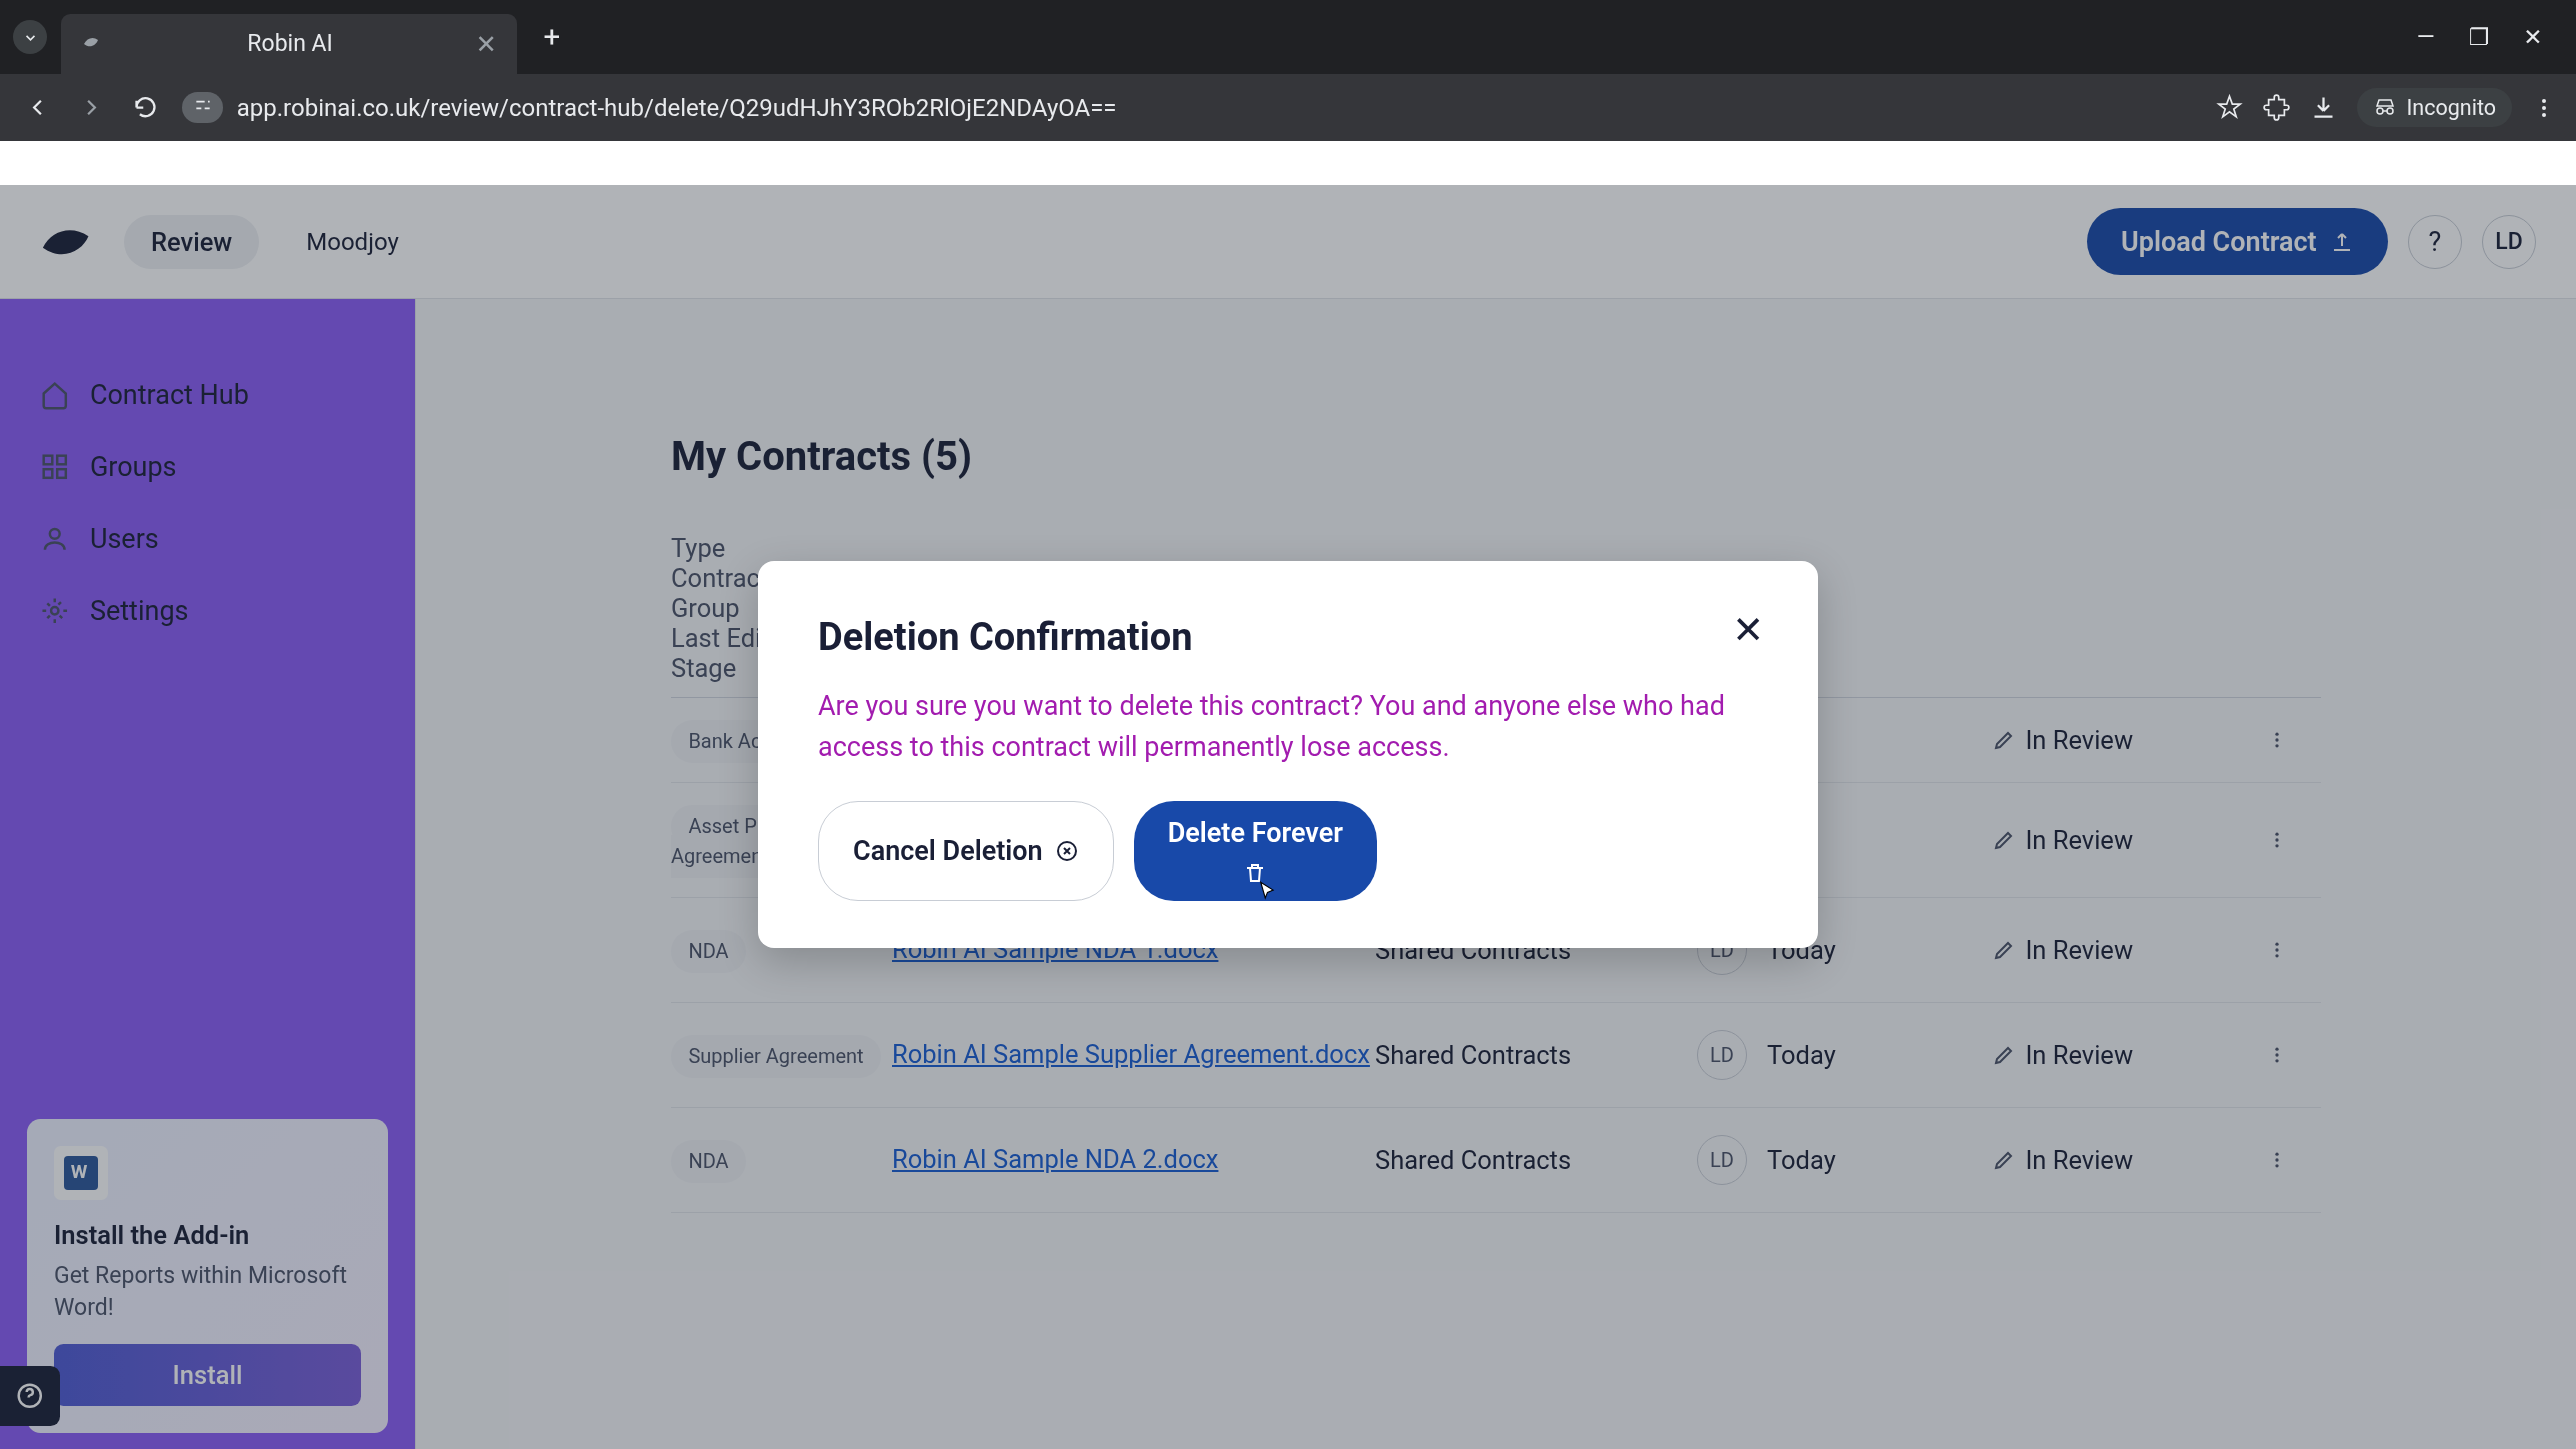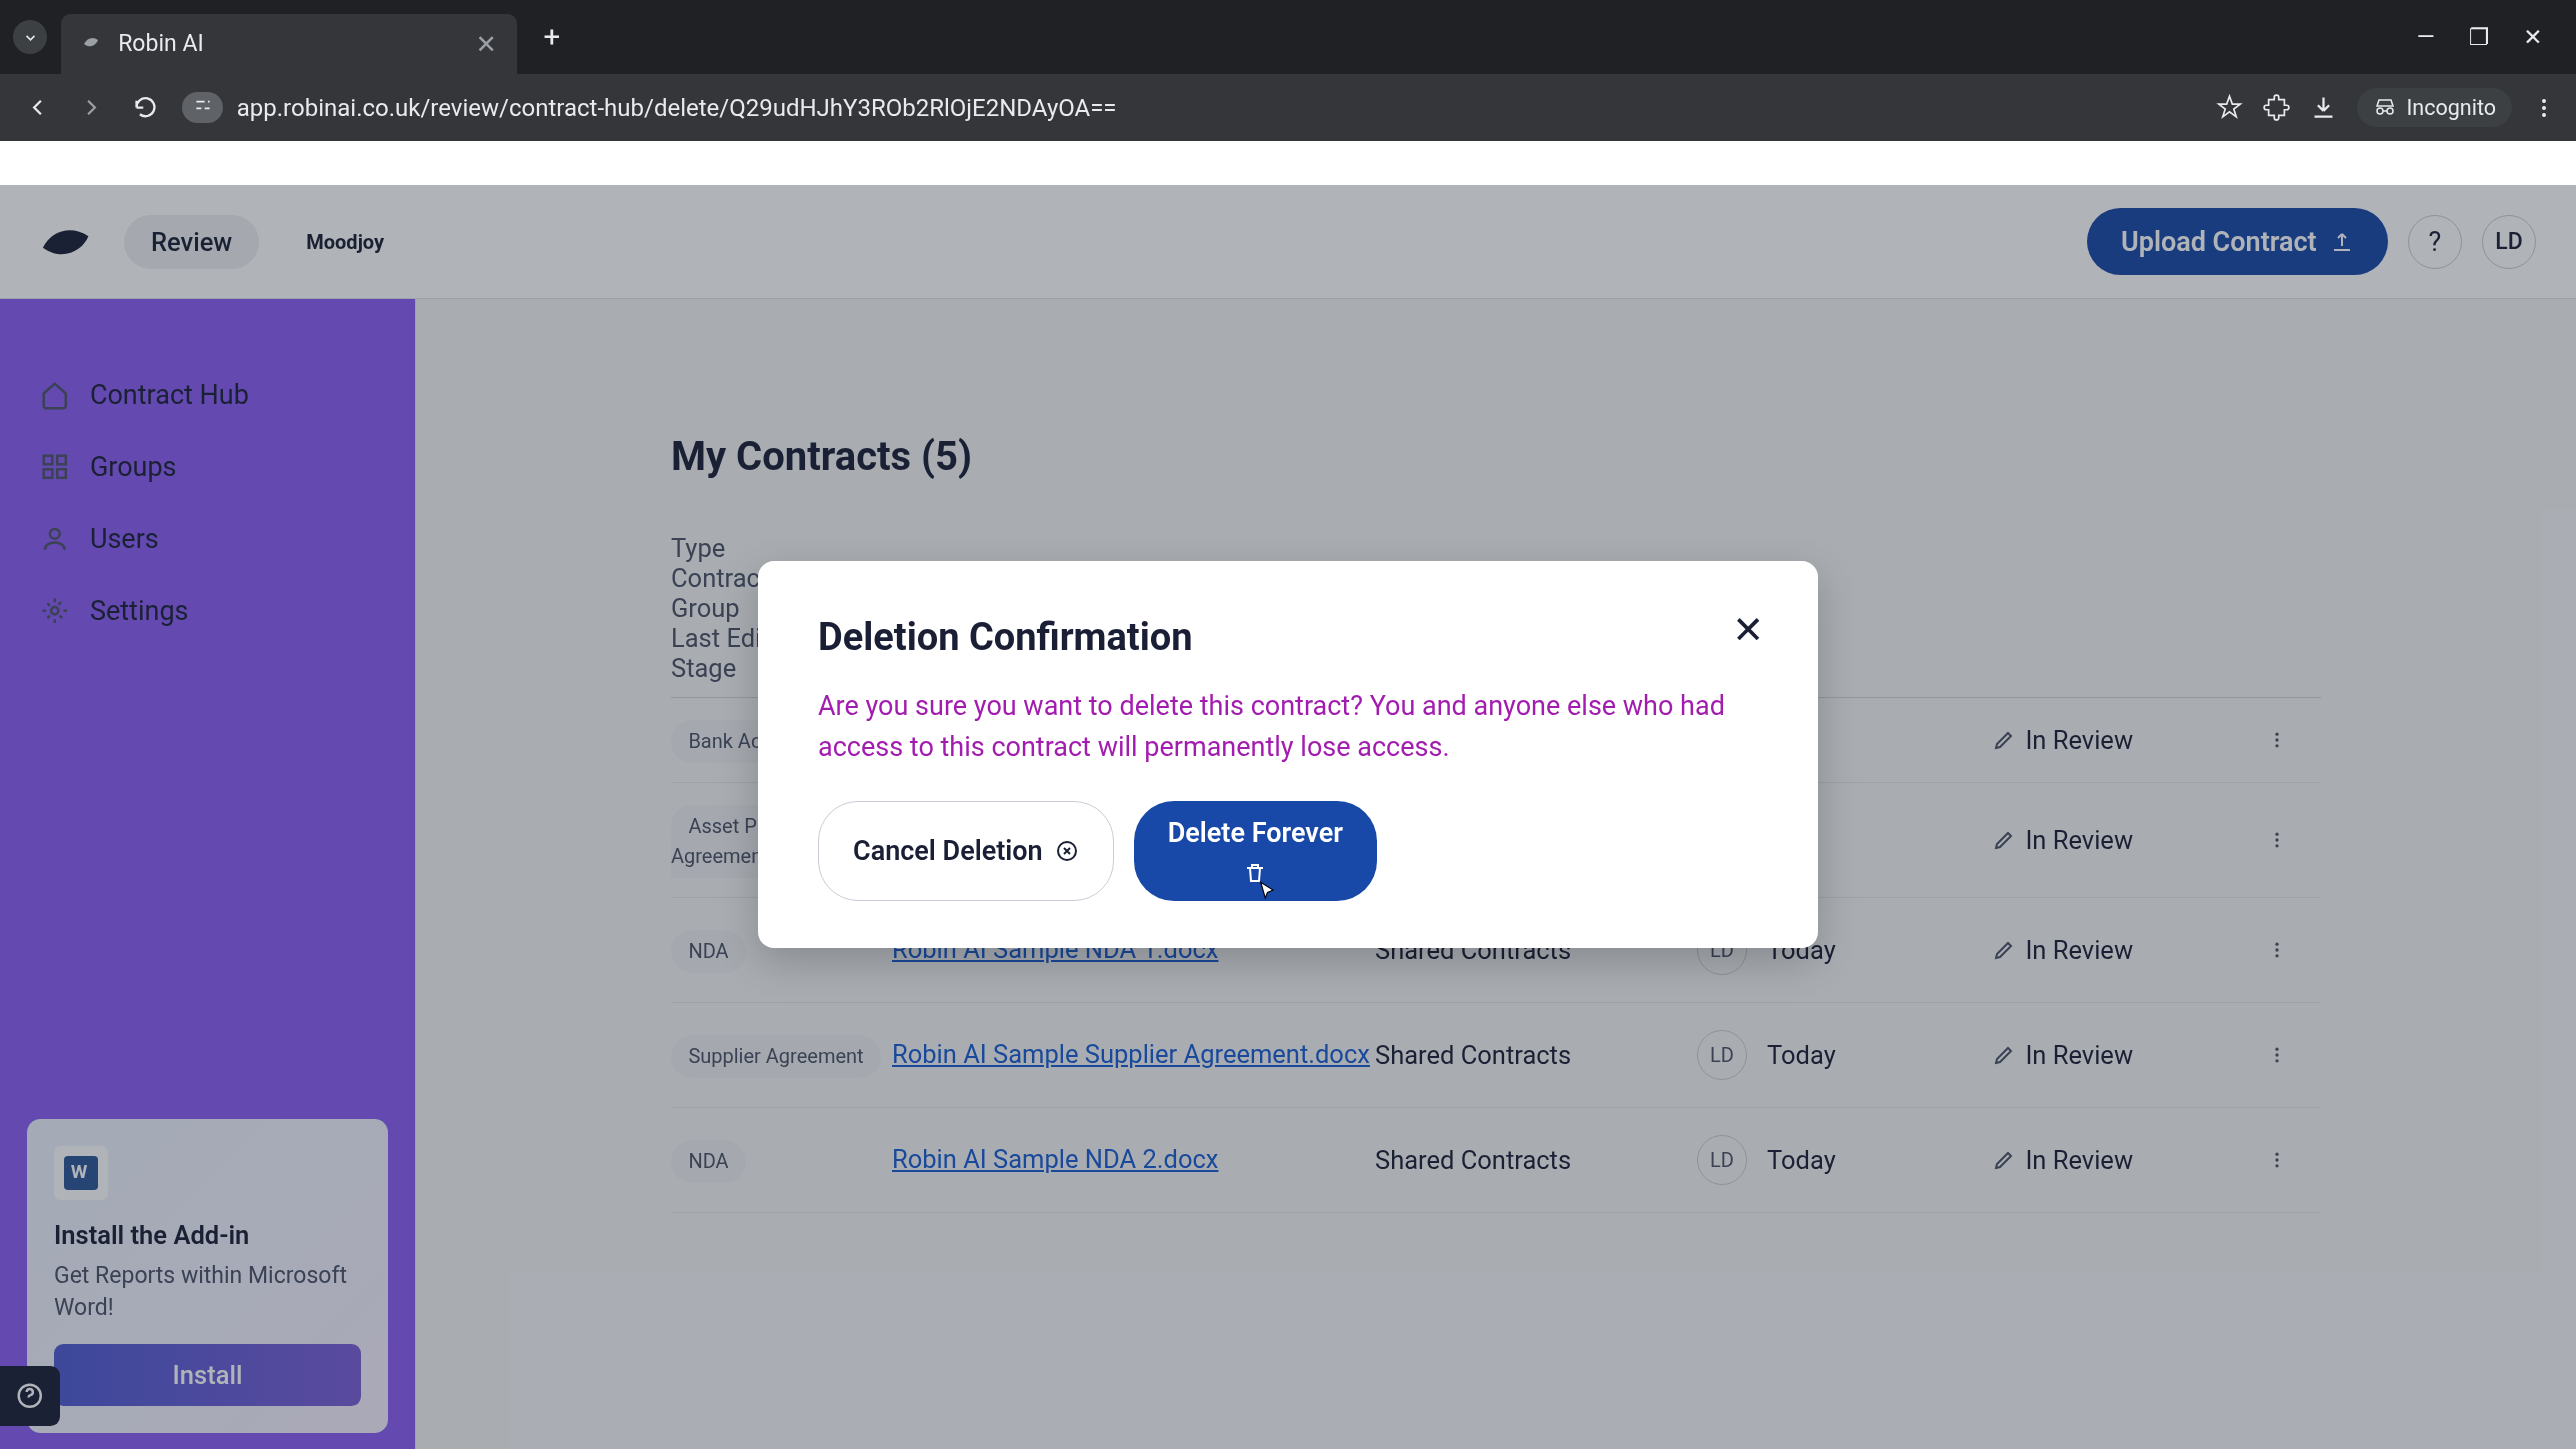--- a/index.html
+++ b/index.html
@@ -1,20 +1,20 @@
 <!DOCTYPE html>
 <html style="font-size:10.7px"><head>
 <meta charset="utf-8">
 <style>
 * { margin: 0; padding: 0; box-sizing: border-box; font-family: -apple-system, BlinkMacSystemFont, "Segoe UI", Roboto, sans-serif; }
 html, body { width: 2576px; height: 1449px; overflow: hidden; }
 
 
 .browser-chrome { background: #202124; }
-.tab-strip { display: flex; align-items: center; height: 74px; padding: 0 13.4px; gap: 13.4px; }
+.tab-strip { display: flex; align-items: center; height: 74px; padding: 0 13.4px; gap: 13.4px; text-align: center; }
 .tab-dropdown { width: 34px; height: 34px; border-radius: 50%; background: #3c4043; display: flex; align-items: center; justify-content: center; color: #e8eaed; }
 .tab { display: flex; align-items: center; gap: 13.4px; background: #35363a; padding: 9.4px 20px; border-radius: 9.4px 9.4px 0 0; width: 456px; height: 60px; margin-top: 13.4px; }
 .tab-favicon { width: 24px; height: 24px; color: #9aa0a6; }
 .tab-title { color: #e8eaed; font-size: 23px; flex: 1; }
 .tab-close { color: #9aa0a6; font-size: 25.5px; cursor: pointer; }
 .new-tab { color: #e8eaed; font-size: 29.5px; margin-left: 13.4px; cursor: pointer; }
 .window-controls { margin-left: auto; display: flex; gap: 34px; color: #e8eaed; font-size: 23px; padding-right: 20px; }
 .window-controls span { cursor: pointer; }
 
 .toolbar { display: flex; align-items: center; height: 67px; padding: 0 20px; gap: 20px; background: #35363a; }
@@ -23,21 +23,21 @@
 .url-bar { flex: 1; display: flex; align-items: center; gap: 13.4px; color: #e8eaed; font-size: 24px; }
 .site-badge { background: #5f6368; border-radius: 20px; padding: 2.7px 10.7px; font-size: 19px; }
 .toolbar-right { display: flex; align-items: center; gap: 20px; color: #e8eaed; }
 .incognito-badge { display: flex; align-items: center; gap: 9.4px; background: #3c4043; padding: 6.7px 16px; border-radius: 27px; font-size: 21.5px; }
 
 
 .app { background: #f5f6f8; height: calc(1449px - 141px); position: relative; }
 .app-header { display: flex; align-items: center; height: 114px; padding: 17px 40px; background: #fff; border-bottom: 0.7px solid #e1e4e8; gap: 27px; margin-top: 44px; }
 .logo { width: 57px; height: 40px; color: #1a1f36; }
 .review-chip { background: #eef0f3; padding: 12px 27px; border-radius: 27px; font-size: 25.5px; color: #1a1f36; font-weight: 500; }
-.org-name { font-size: 20px; color: #1a1f36; font-weight: 700; margin-left: 20px; }
+.org-name { font-size: 24px; color: #1a1f36; font-weight: 400; margin-left: 20px; }
 .header-right { margin-left: auto; display: flex; align-items: center; gap: 20px; }
 .upload-btn { display: flex; align-items: center; gap: 13.4px; background: #1849a9; color: #fff; padding: 17.4px 34px; border-radius: 40px; font-size: 27px; font-weight: 600; border: none; cursor: pointer; }
 .help-btn { width: 54px; height: 54px; border: 1.3px solid #c8cdd5; border-radius: 50%; display: flex; align-items: center; justify-content: center; font-size: 27px; color: #1a1f36; cursor: pointer; }
 .avatar-btn { width: 54px; height: 54px; border: 1.3px solid #c8cdd5; border-radius: 50%; display: flex; align-items: center; justify-content: center; font-size: 23px; color: #1a1f36; font-weight: 500; cursor: pointer; }
 
 .app-body { display: flex; height: calc(100% - 114px); }
 .sidebar { width: 416px; background: #8b5cf6; border-right: 1.3px solid #e1e4e8; padding: 60px 27px; display: flex; flex-direction: column; }
 .sidebar-item { display: flex; align-items: center; gap: 20px; padding: 20px 13.4px; font-size: 27px; color: #1a1f36; cursor: pointer; }
 .sidebar-icon { width: 29.5px; height: 29.5px; color: #4a5268; }
 .addin-card { margin-top: auto; background: linear-gradient(135deg, #eef2ff 0%, #f5f0ff 100%); border-radius: 13.4px; padding: 27px; }

